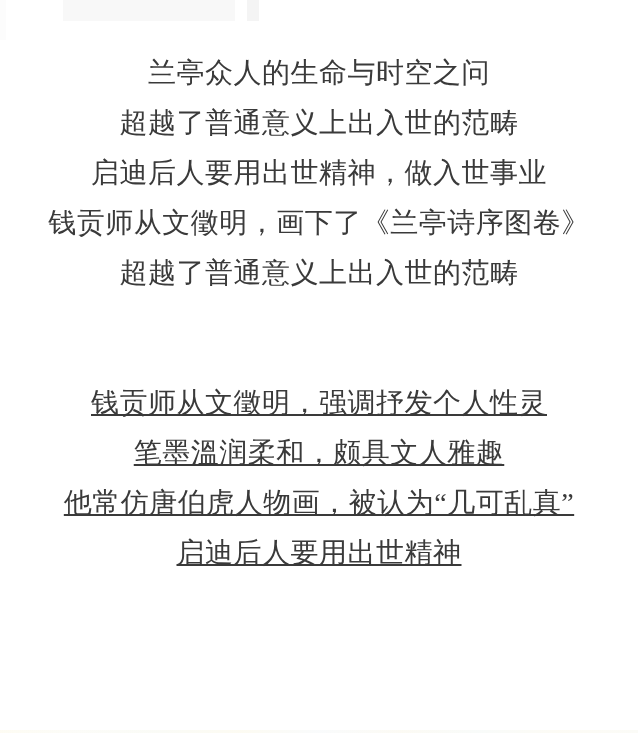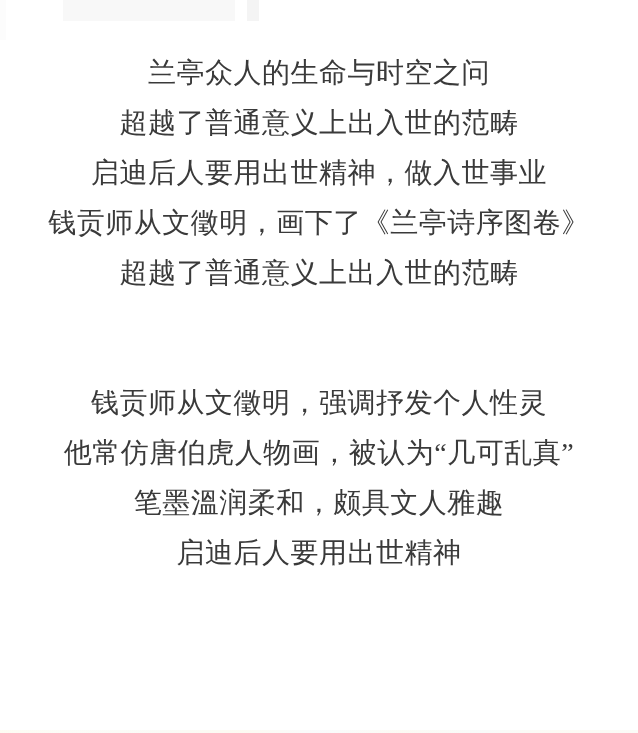--- a/index.html
+++ b/index.html
@@ -20,20 +20,21 @@
       top: 0;
       width: 638px;
       text-align: center;
       color: #3a3a3a;
     }
     .para-1 {
       margin-top: 48px;
     }
     .para-2 {
       margin-top: 80px;
+      text-decoration: underline;
     }
     .line {
       font-size: 28px;
       line-height: 50px;
       letter-spacing: 0.5px;
       white-space: nowrap;
       font-weight: 400;
     }
     
     .artifact-top-band {
@@ -84,20 +85,20 @@
   <div class="para para-1">
     <div class="line">兰亭众人的生命与时空之问</div>
     <div class="line">超越了普通意义上出入世的范畴</div>
     <div class="line">启迪后人要用出世精神，做入世事业</div>
     <div class="line">钱贡师从文徵明，画下了《兰亭诗序图卷》</div>
     <div class="line">超越了普通意义上出入世的范畴</div>
   </div>
 
   <div class="para para-2">
     <div class="line">钱贡师从文徵明，强调抒发个人性灵</div>
+    <div class="line">笔墨溫润柔和，颇具文人雅趣</div>
     <div class="line">他常仿唐伯虎人物画，被认为“几可乱真”</div>
-    <div class="line">笔墨溫润柔和，颇具文人雅趣</div>
     <div class="line">启迪后人要用出世精神</div>
   </div>
 
 </div>
 
 <div class="artifact-bottom-strip"></div>
 
 </body></html>

